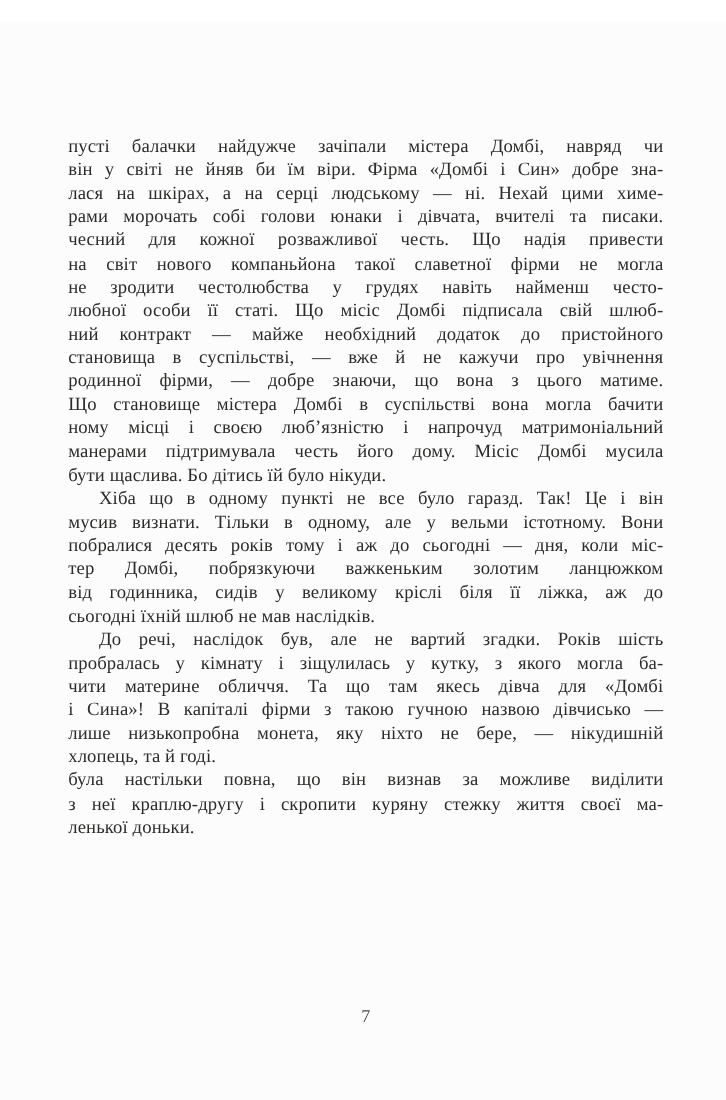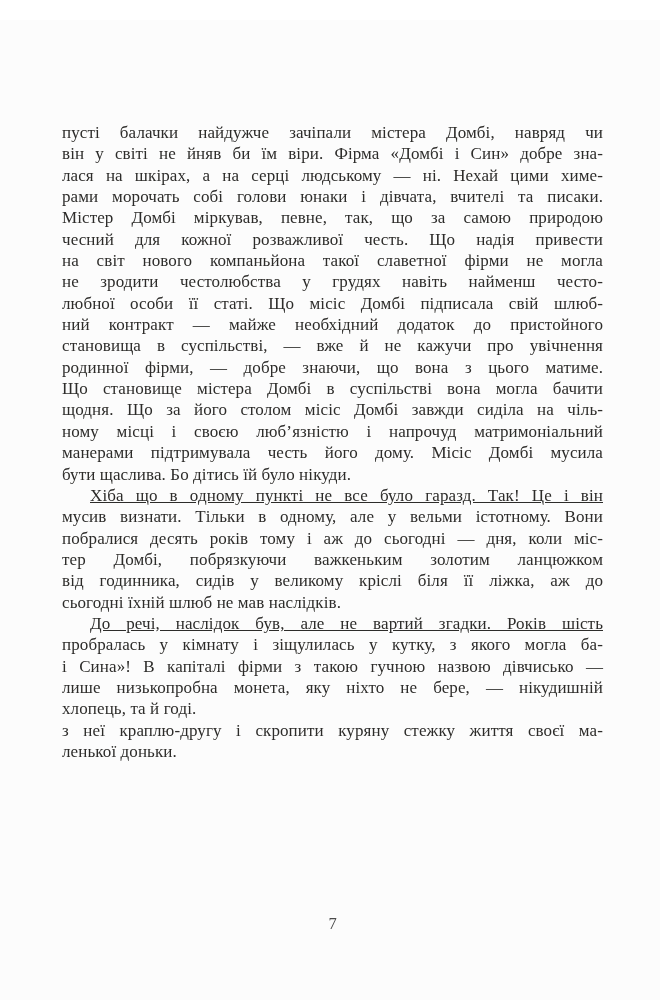--- a/index.html
+++ b/index.html
@@ -31,62 +31,61 @@
     text-align-last: justify;
     white-space: nowrap;
     height: 21.35px;
     overflow: visible;
   }
   .line.para-end {
     text-align-last: left;
   }
   .line.indent {
     text-indent: 28px;
-    text-decoration: underline;
   }
   .page-number {
     position: absolute;
     left: 62px;
     top: 894px;
     width: 541px;
     text-align: center;
     font-size: 16.5px;
     color: #4a4a4a;
   }
 </style>
 </head>
 <body>
 
 <div class="page">
   <div class="text-block">
       <div class="line">пусті балачки найдужче зачіпали містера Домбі, навряд чи</div>
       <div class="line">він у світі не йняв би їм віри. Фірма «Домбі і Син» добре зна-</div>
       <div class="line">лася на шкірах, а на серці людському — ні. Нехай цими химе-</div>
       <div class="line">рами морочать собі голови юнаки і дівчата, вчителі та писаки.</div>
-      <div class="line">Містер Домбі міркував, певне, так, що за самою природою</div>
       <div class="line">чесний для кожної розважливої честь. Що надія привести</div>
       <div class="line">на світ нового компаньйона такої славетної фірми не могла</div>
       <div class="line">не зродити честолюбства у грудях навіть найменш често-</div>
       <div class="line">любної особи її статі. Що місіс Домбі підписала свій шлюб-</div>
       <div class="line">ний контракт — майже необхідний додаток до пристойного</div>
       <div class="line">становища в суспільстві, — вже й не кажучи про увічнення</div>
       <div class="line">родинної фірми, — добре знаючи, що вона з цього матиме.</div>
       <div class="line">Що становище містера Домбі в суспільстві вона могла бачити</div>
-      <div class="line">щодня. Що за його столом місіс Домбі завжди сиділа на чіль-</div>
       <div class="line">ному місці і своєю люб’язністю і напрочуд матримоніальний</div>
       <div class="line">манерами підтримувала честь його дому. Місіс Домбі мусила</div>
       <div class="line para-end">бути щаслива. Бо дітись їй було нікуди.</div>
       <div class="line indent">Хіба що в одному пункті не все було гаразд. Так! Це і він</div>
       <div class="line">мусив визнати. Тільки в одному, але у вельми істотному. Вони</div>
       <div class="line">побралися десять років тому і аж до сьогодні — дня, коли міс-</div>
       <div class="line">тер Домбі, побрязкуючи важкеньким золотим ланцюжком</div>
       <div class="line">від годинника, сидів у великому кріслі біля її ліжка, аж до</div>
       <div class="line para-end">сьогодні їхній шлюб не мав наслідків.</div>
       <div class="line indent">До речі, наслідок був, але не вартий згадки. Років шість</div>
       <div class="line">пробралась у кімнату і зіщулилась у кутку, з якого могла ба-</div>
+      <div class="line">чити материне обличчя. Та що там якесь дівча для «Домбі</div>
       <div class="line">і Сина»! В капіталі фірми з такою гучною назвою дівчисько —</div>
       <div class="line">лише низькопробна монета, яку ніхто не бере, — нікудишній</div>
       <div class="line para-end">хлопець, та й годі.</div>
+      <div class="line">була настільки повна, що він визнав за можливе виділити</div>
       <div class="line">з неї краплю-другу і скропити куряну стежку життя своєї ма-</div>
       <div class="line para-end">ленької доньки.</div>
     </div>
   <div class="page-number">7</div>
 </div>
 
 </body></html>

